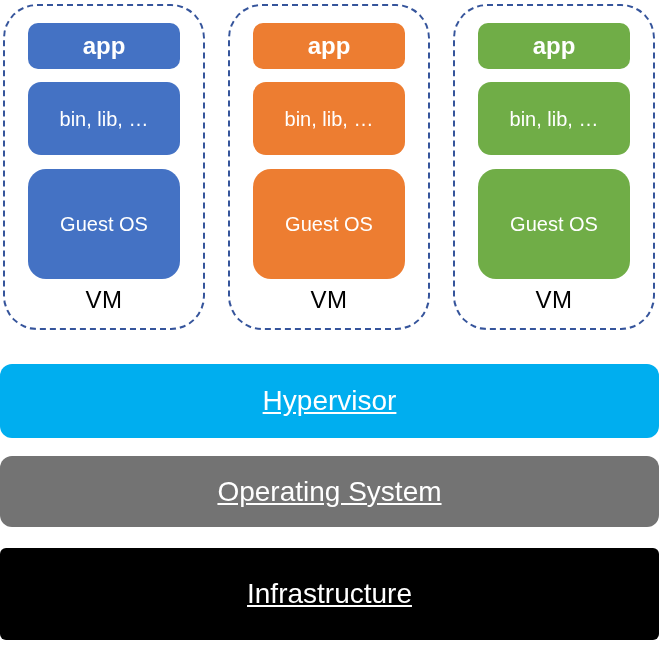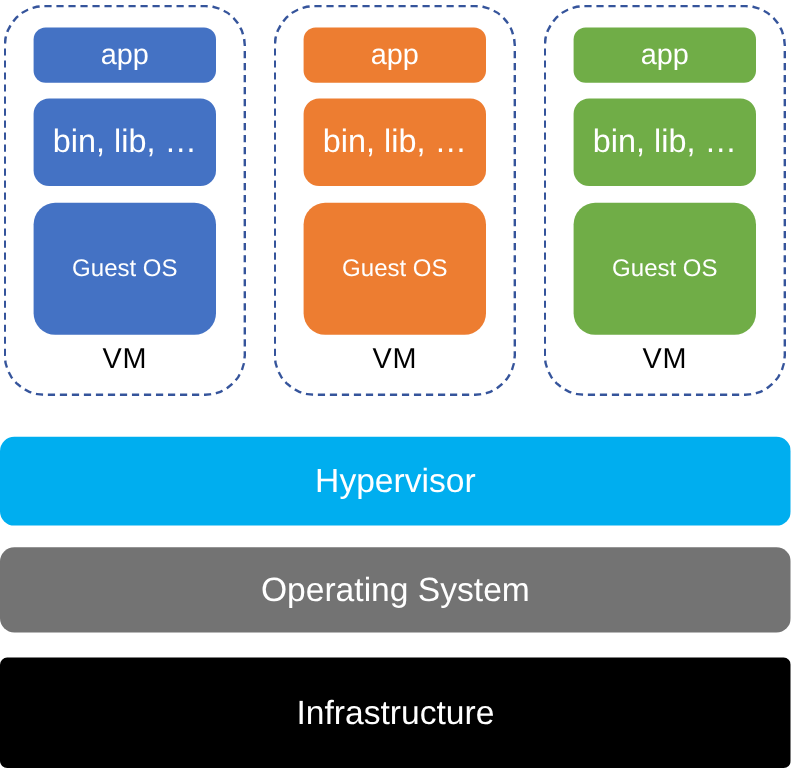--- a/index.html
+++ b/index.html
@@ -45,25 +45,26 @@
     align-items: center;
     justify-content: center;
     text-align: center;
     line-height: 1;
   }
   .box.app {
     height: 46px;
     border-radius: 10px;
     font-size: 24px;
     margin-bottom: 13px;
+    font-weight: bold;
   }
   .box.bin {
     height: 73px;
     border-radius: 13px;
-    font-size: 27px;
+    font-size: 20px;
     margin-bottom: 14px;
   }
   .box.guest {
     height: 110px;
     border-radius: 18px;
     font-size: 20px;
   }
   .vm-label {
     flex: 1;
     display: flex;
@@ -80,20 +81,21 @@
     position: absolute;
     left: 0;
     width: 659px;
     box-sizing: border-box;
     color: #ffffff;
     display: flex;
     align-items: center;
     justify-content: center;
     font-size: 28px;
     border-radius: 12px;
+    text-decoration: underline;
   }
   .layer.hypervisor { top: 364px; height: 74px; }
   .layer.os         { top: 456px; height: 71px; }
   .layer.infra      { top: 548px; height: 92px; border-radius: 6px; }
 </style>
 </head>
 <body>
 
 <div id="canvas">
 

